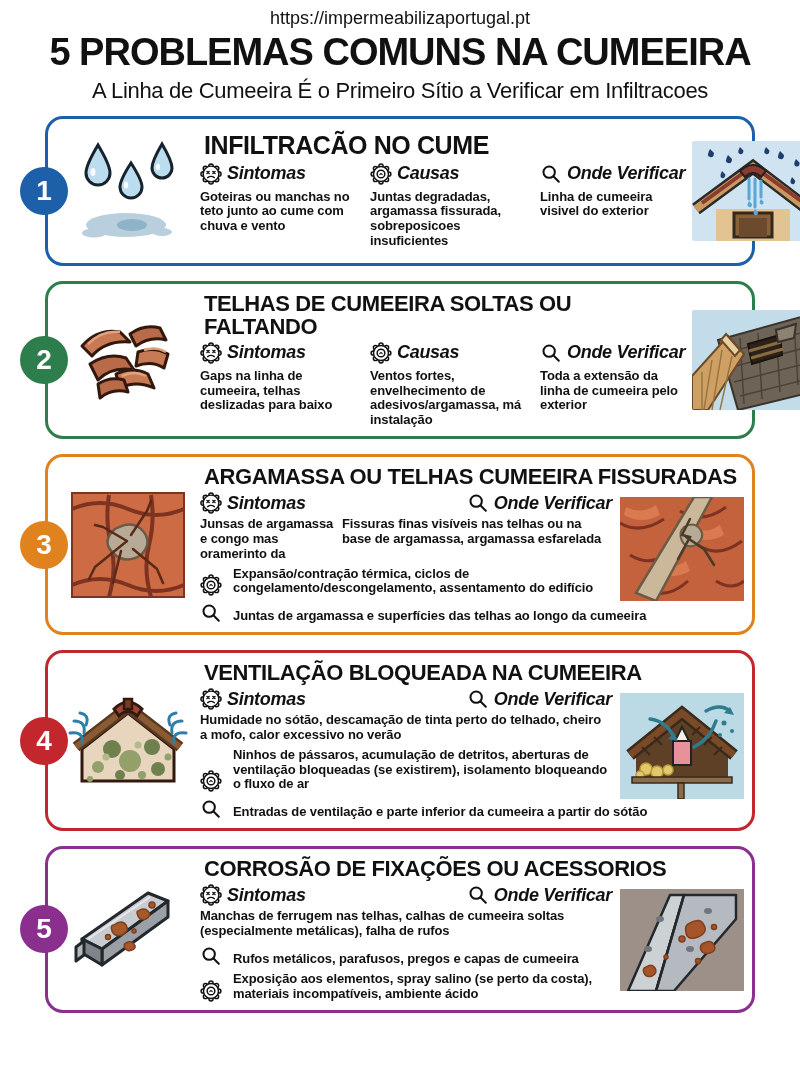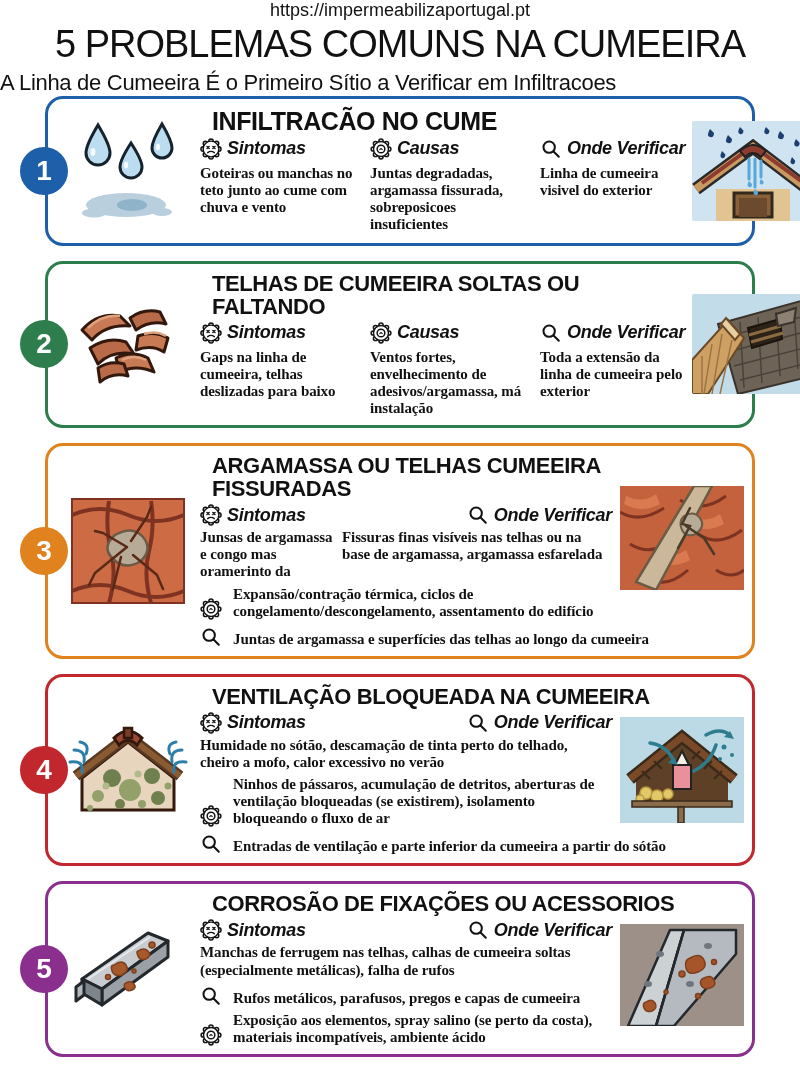--- a/index.html
+++ b/index.html
@@ -1,29 +1,29 @@
 <!DOCTYPE html>
 <html><head>
 <meta charset="utf-8">
 <style>
   html,body{margin:0;padding:0;background:#fff;}
   body{width:800px;height:1071px;overflow:hidden;font-family:"Liberation Sans",sans-serif;color:#111;}
-  .page{}
+  .page{padding-top:8px;}
   .site-url{text-align:center;font-size:18px;font-weight:400;color:#111;}
-  .main-title{text-align:center;font-size:38px;line-height:1.12;font-weight:400;letter-spacing:-1px;margin:2px 0 4px 0;}
-  .subtitle{font-size:22px;font-weight:500;letter-spacing:-0.3px;}
+  .main-title{text-align:center;font-size:38px;line-height:1.12;font-weight:700;letter-spacing:-1px;margin:2px 0 4px 0;}
+  .subtitle{text-align:center;font-size:22px;font-weight:500;letter-spacing:-0.3px;margin-bottom:12px;}
   .card{position:relative;margin:0 45px 15px 45px;border:3.5px solid #888;border-radius:18px;background:#fff;
         display:flex;align-items:center;padding:8px 8px 8px 16px;box-sizing:border-box;}
   .badge-num{position:absolute;left:-28px;top:50%;transform:translateY(-50%);width:48px;height:48px;border-radius:50%;
         background:#888;color:#fff;font-weight:800;font-size:28px;display:flex;align-items:center;justify-content:center;z-index:2;}
   .illus{width:128px;flex-shrink:0;display:flex;align-items:center;justify-content:center;}
   .content{flex:1;padding-left:8px;position:relative;}
-  .card-title{font-size:22px;font-weight:800;letter-spacing:-0.4px;margin:0 0 4px 12px;line-height:1.05;}
+  .card-title{font-size:22px;font-weight:800;letter-spacing:-0.4px;margin:0 0 4px 4px;line-height:1.05;}
   .col-head{display:flex;align-items:center;gap:5px;font-size:18px;font-weight:800;letter-spacing:-0.3px;white-space:nowrap;font-style:italic;}
-  .body-txt{font-size:15px;font-weight:700;line-height:1.14;letter-spacing:-0.1px;font-family:Liberation Serif, serif;}
+  .body-txt{font-size:13px;font-weight:700;line-height:1.14;letter-spacing:-0.1px;}
   
   .cols{display:flex;gap:12px;margin-top:4px;}
   .col{display:flex;flex-direction:column;gap:5px;}
   .col-sintomas{width:158px;}
   .col-causas{width:158px;}
   .col-onde{width:150px;}
   .img-box{width:120px;flex-shrink:0;margin-left:2px;border-radius:2px;overflow:hidden;}
   
   .row-heads{display:flex;justify-content:space-between;align-items:center;padding-right:132px;}
   .duo{display:flex;margin-top:3px;padding-right:130px;}

